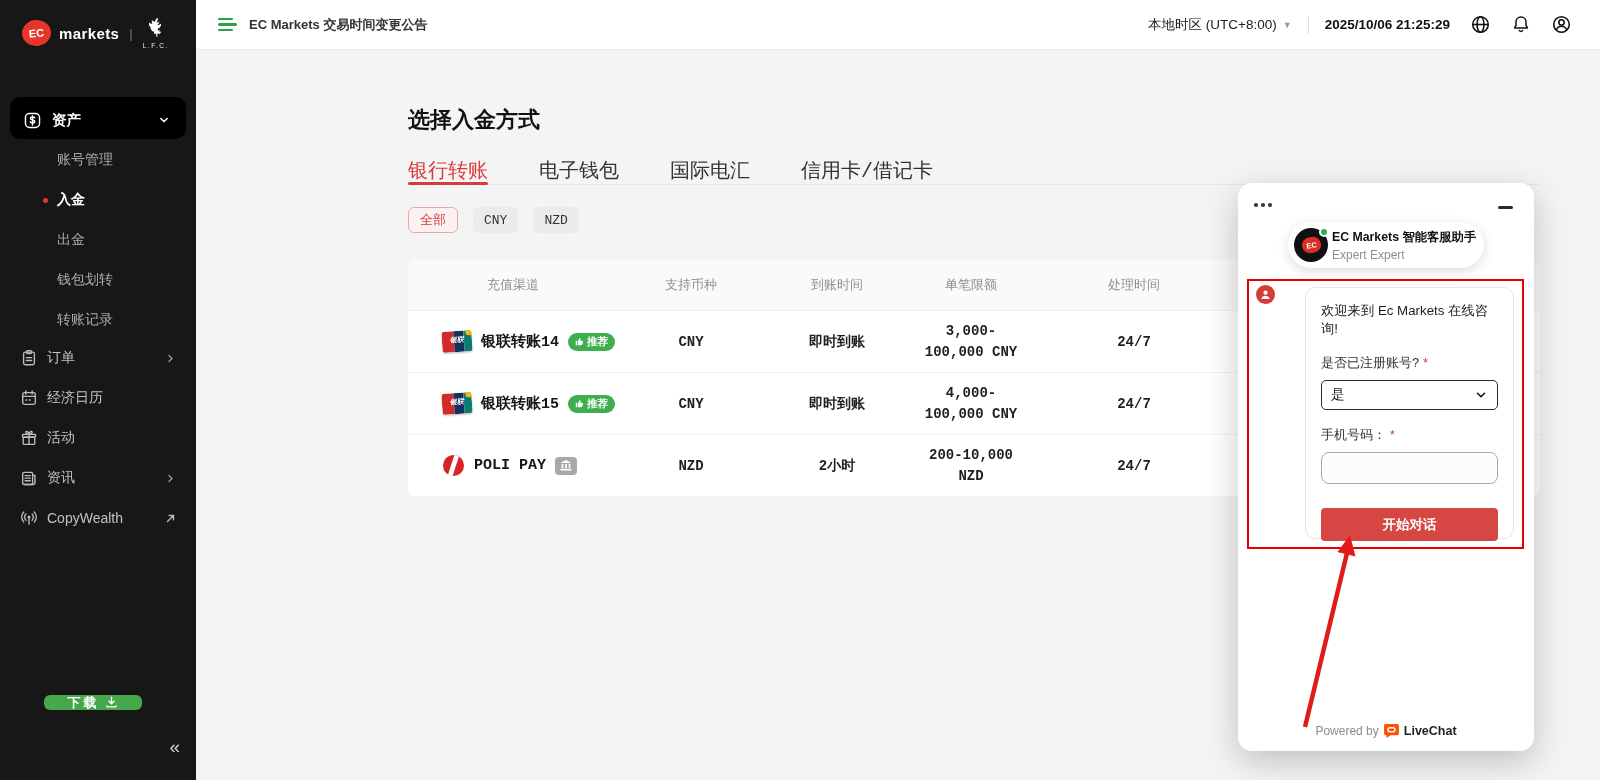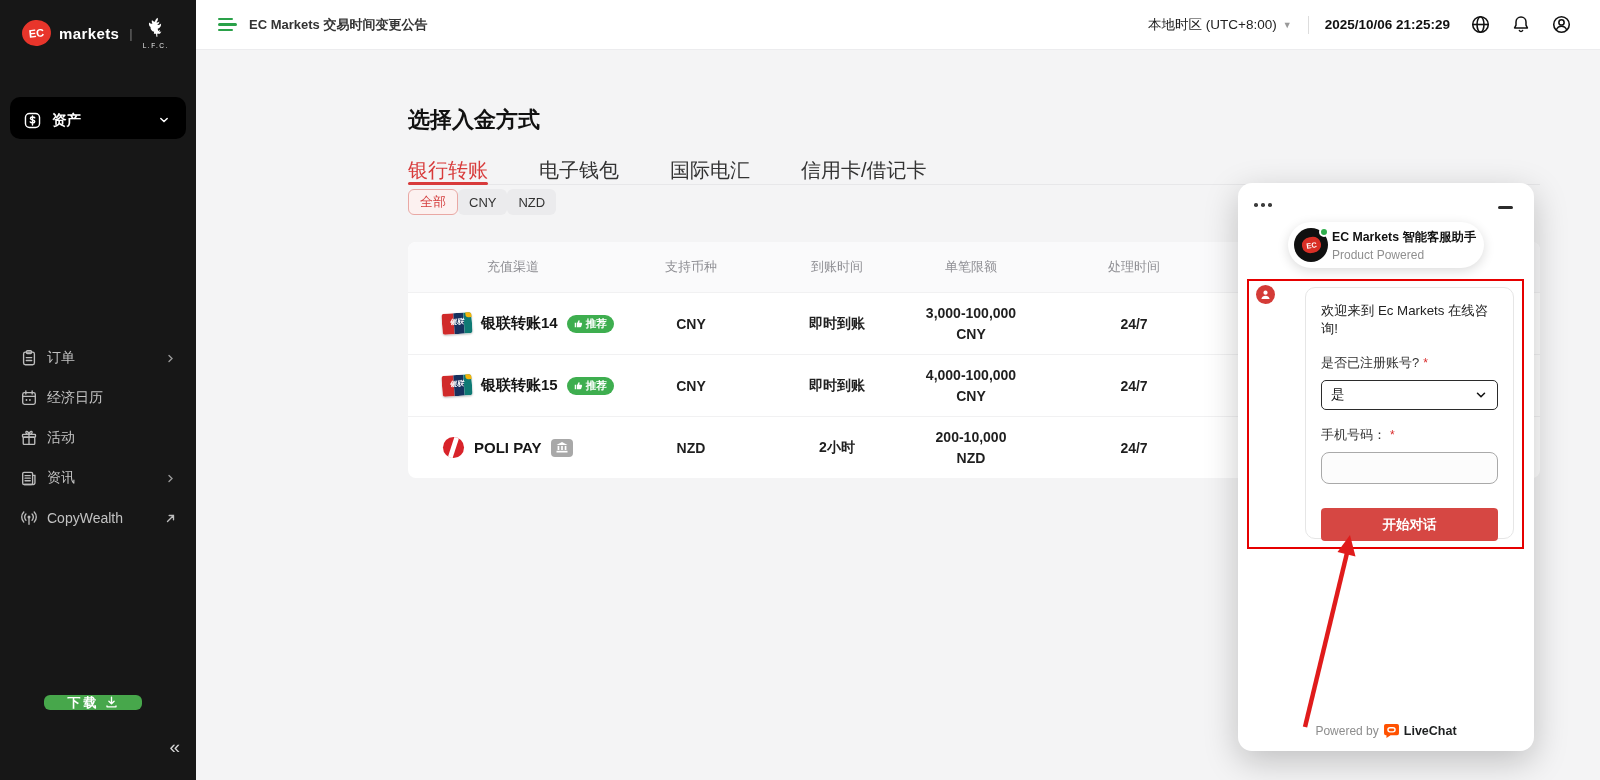--- a/index.html
+++ b/index.html
@@ -39,27 +39,27 @@
   .announce { font-size:13px; font-weight:bold; color:#333; cursor:pointer; }
   .tb-right { margin-left:auto; display:flex; align-items:center; }
   .tz { font-size:13.5px; color:#222; cursor:pointer; }
   .caret { color:#999; font-size:9px; margin-left:6px; }
   .vdiv { width:1px; height:18px; background:#ddd; margin:0 16px; }
   .dt { font-size:13.5px; font-weight:bold; color:#111; }
   .tb-ic { margin-left:20px; cursor:pointer; display:flex; }
 
   
   .main { position:absolute; left:196px; top:50px; right:0; bottom:0; background:#f4f4f5; }
-  .content { padding:55px 0 0 212px; }
+  .content { padding:55px 0 0 212px;font-family:Liberation Mono, monospace; }
   .page-title { font-size:22px; font-weight:bold; color:#111; }
   .tabs { display:flex; gap:51px; margin-top:22px; border-bottom:1px solid #e7e7e9; width:1132px; }
   .tab { font-size:20px; color:#333; cursor:pointer; position:relative; }
   .tab.active { color:#d83b3b; }
   .tab.active::after { content:""; position:absolute; left:0; right:0; bottom:-1px; height:3px; background:#d83b3b; border-radius:2px; }
-  .chips { display:flex; gap:0; margin-top:4px; }
+  .chips { display:flex; gap:15px; margin-top:22px; }
   .chip { height:26px; padding:0 11px; border-radius:6px; background:#ebebed; color:#333; font-size:13px; display:flex; align-items:center; cursor:pointer; }
   .chip.active { background:#fcf1f0; border:1px solid #e9a8a4; color:#d43f3f; }
 
   .dep-table { margin-top:27px; width:1132px; background:#fff; border-radius:8px; overflow:hidden; }
   .thead, .trow { display:grid; grid-template-columns:210px 146px 146px 122px 204px 1fr; align-items:center; }
   .thead { height:50px; background:#fafafb; color:#8f8f94; font-size:13px; }
   .thead div, .tcell { text-align:center; }
   .trow { height:62px; border-top:1px solid #f1f1f2; font-size:14px; color:#1f1f1f; font-weight:bold; }
   .tcell.limit { line-height:1.5; padding:0 10px;text-align:center; }
   .chan { display:flex; align-items:center; padding-left:34px; gap:9px; text-align:left; }
@@ -122,20 +122,38 @@
       <svg width="19" height="19" viewBox="0 0 20 20" fill="none" stroke="#fff" stroke-width="1.5" stroke-linecap="round">
           <rect x="2.6" y="2.6" width="14.8" height="14.8" rx="4.2"></rect>
           <path d="M10 5.2v9.6M12.4 7.2c-.6-1.1-4.6-1.3-4.6.7 0 2.1 4.9 1.1 4.6 3.3-.3 1.9-4.1 1.6-4.8.3"></path>
         </svg>
       <span class="lbl">资产</span>
       <svg width="16" height="16" viewBox="0 0 20 20" fill="none" stroke="#fff" stroke-width="1.8" stroke-linecap="round">
           <path d="M6 8l4 4 4-4"></path>
         </svg>
     </div>
 
+    <div class="subnav">
+      <div class="sub-item">
+          <span>账号管理</span>
+        </div>
+      <div class="sub-item active">
+          <span class="red-dot"></span>
+          <span>入金</span>
+        </div>
+      <div class="sub-item">
+          <span>出金</span>
+        </div>
+      <div class="sub-item">
+          <span>钱包划转</span>
+        </div>
+      <div class="sub-item">
+          <span>转账记录</span>
+        </div>
+    </div>
 
     <div class="navlist">
       <div class="nav-item">
         <svg width="18" height="18" viewBox="0 0 20 20" fill="none" stroke="#bdbdbd" stroke-width="1.5" stroke-linecap="round">
             <rect x="4" y="3.5" width="12" height="14" rx="2"></rect>
             <rect x="7.2" y="1.8" width="5.6" height="3.2" rx="1"></rect>
             <path d="M7 9.5h6M7 12.8h6"></path>
           </svg>
         <span class="lbl">订单</span>
         <svg width="15" height="15" viewBox="0 0 20 20" fill="none" stroke="#9a9a9a" stroke-width="1.8" stroke-linecap="round">
@@ -341,21 +359,21 @@
       </span>
     <span class="chat-min"></span>
 
     <div class="agent-pill">
       <span class="agent-avatar">
         <span class="ec">EC</span>
         <span class="online-dot"></span>
       </span>
       <span class="agent-txt">
         <div class="agent-name">EC Markets 智能客服助手</div>
-        <div class="agent-role">Product Powered</div>
+        <div class="agent-role">Expert Expert</div>
       </span>
     </div>
 
     <div class="hl-box">
       <span class="hl-avatar">
         <svg width="11" height="11" viewBox="0 0 12 12" fill="#fff">
             <circle cx="6" cy="4" r="2.3"></circle>
             <path d="M1.5 11c.6-2.4 2.2-3.6 4.5-3.6S9.9 8.6 10.5 11z"></path>
           </svg>
       </span>

